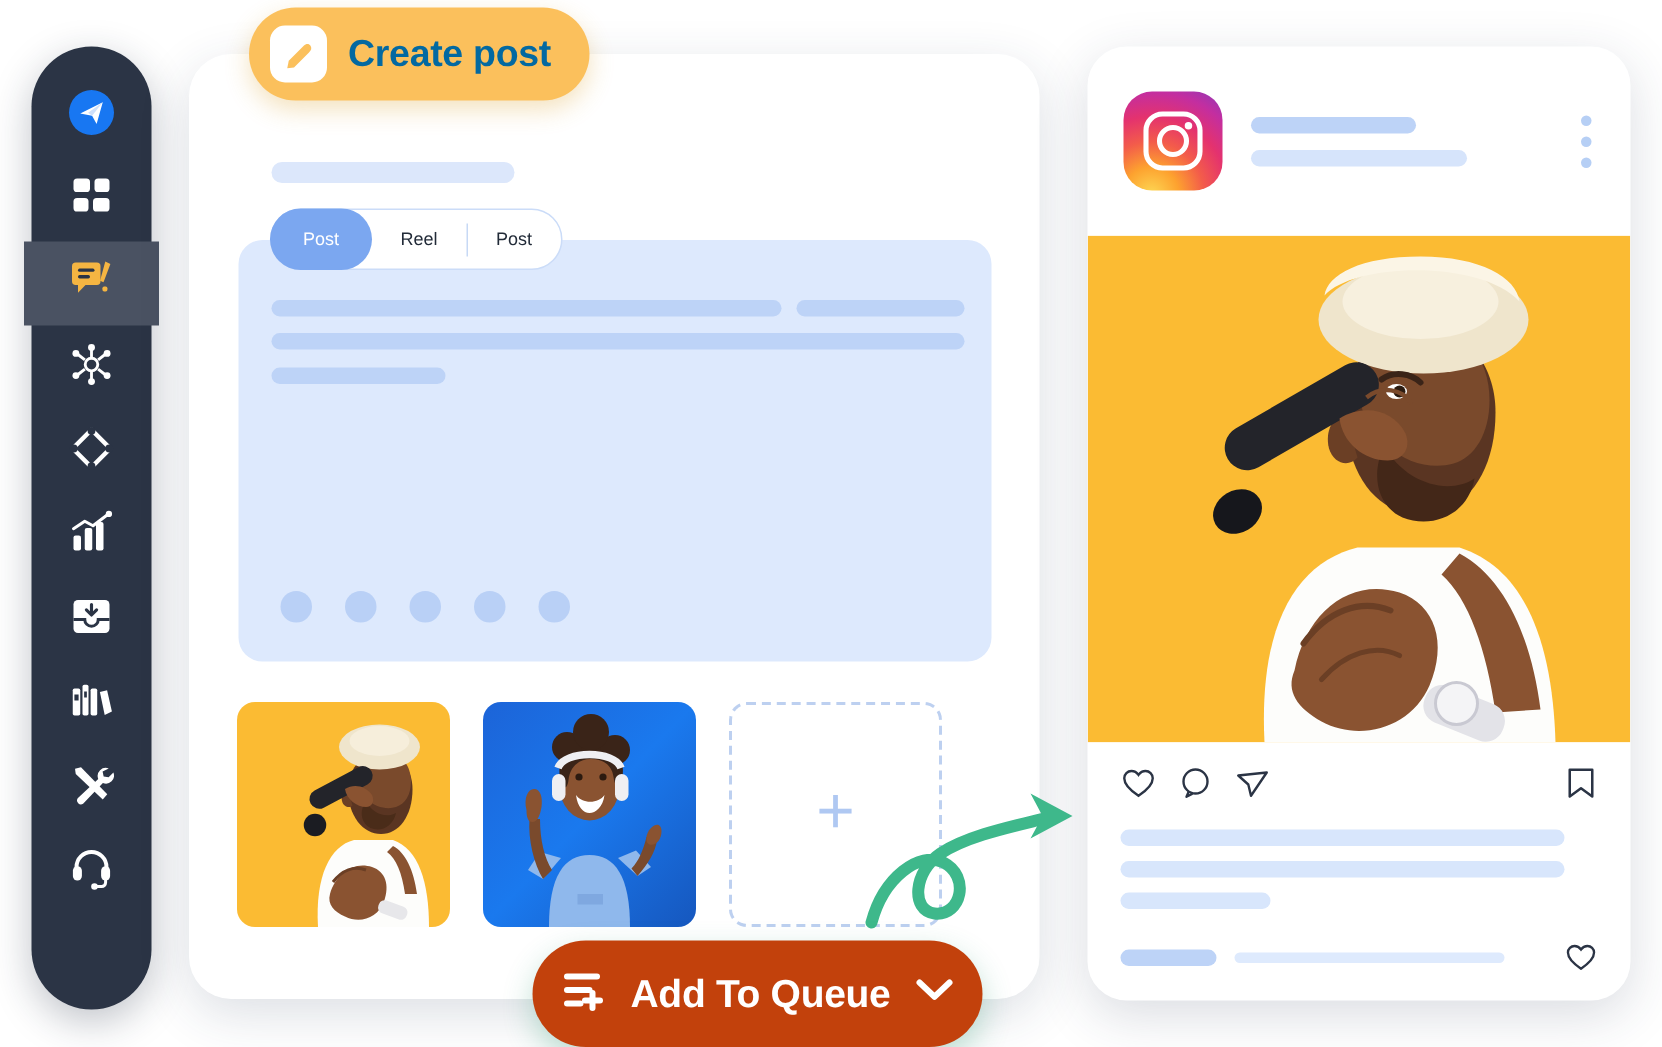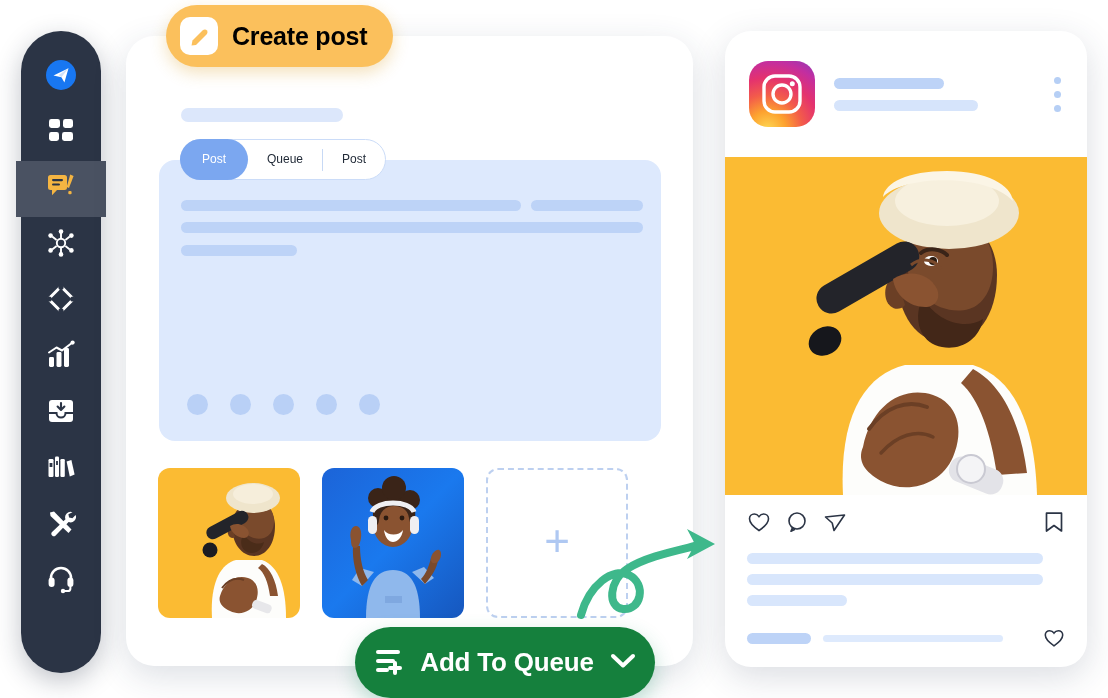--- a/index.html
+++ b/index.html
@@ -82,21 +82,21 @@
     border-radius: 10px;
     display: flex;
     align-items: center;
     justify-content: center;
     margin-right: 14px;
     flex: 0 0 auto;
   }
   .create-badge-label {
     font-size: 25px;
     font-weight: bold;
-    color: #000000;
+    color: #0369a1;
     letter-spacing: -0.2px;
     white-space: nowrap;
   }
 
   .skeleton-title {
     position: absolute;
     left: 181px;
     top: 108px;
     width: 162px;
     height: 14px;
@@ -204,21 +204,21 @@
     margin-top: -4px;
   }
 
   
   .queue-btn {
     position: absolute;
     left: 355px;
     top: 627px;
     width: 300px;
     height: 71px;
-    background: #15803d;
+    background: #c2410c;
     border-radius: 36px;
     display: flex;
     align-items: center;
     justify-content: center;
     gap: 16px;
     box-shadow: 0 8px 20px rgba(40,150,110,0.30);
     z-index: 50;
   }
   .queue-label {
     font-size: 26px;
@@ -460,21 +460,21 @@
     <span class="dot"></span>
     <span class="dot"></span>
     <span class="dot"></span>
     <span class="dot"></span>
     <span class="dot"></span>
   </div>
 </div>
 
 <div class="tabs">
   <div class="tab active">Post</div>
-  <div class="tab">Queue</div>
+  <div class="tab">Reel</div>
   <div class="tab-sep"></div>
   <div class="tab">Post</div>
 </div>
 
 <div class="thumbs">
 
   <div class="thumb">
     <svg class="art" viewBox="0 0 142 150" preserveAspectRatio="xMidYMid slice">
       <rect width="142" height="150" fill="#FBBB33"></rect>
       <g>

